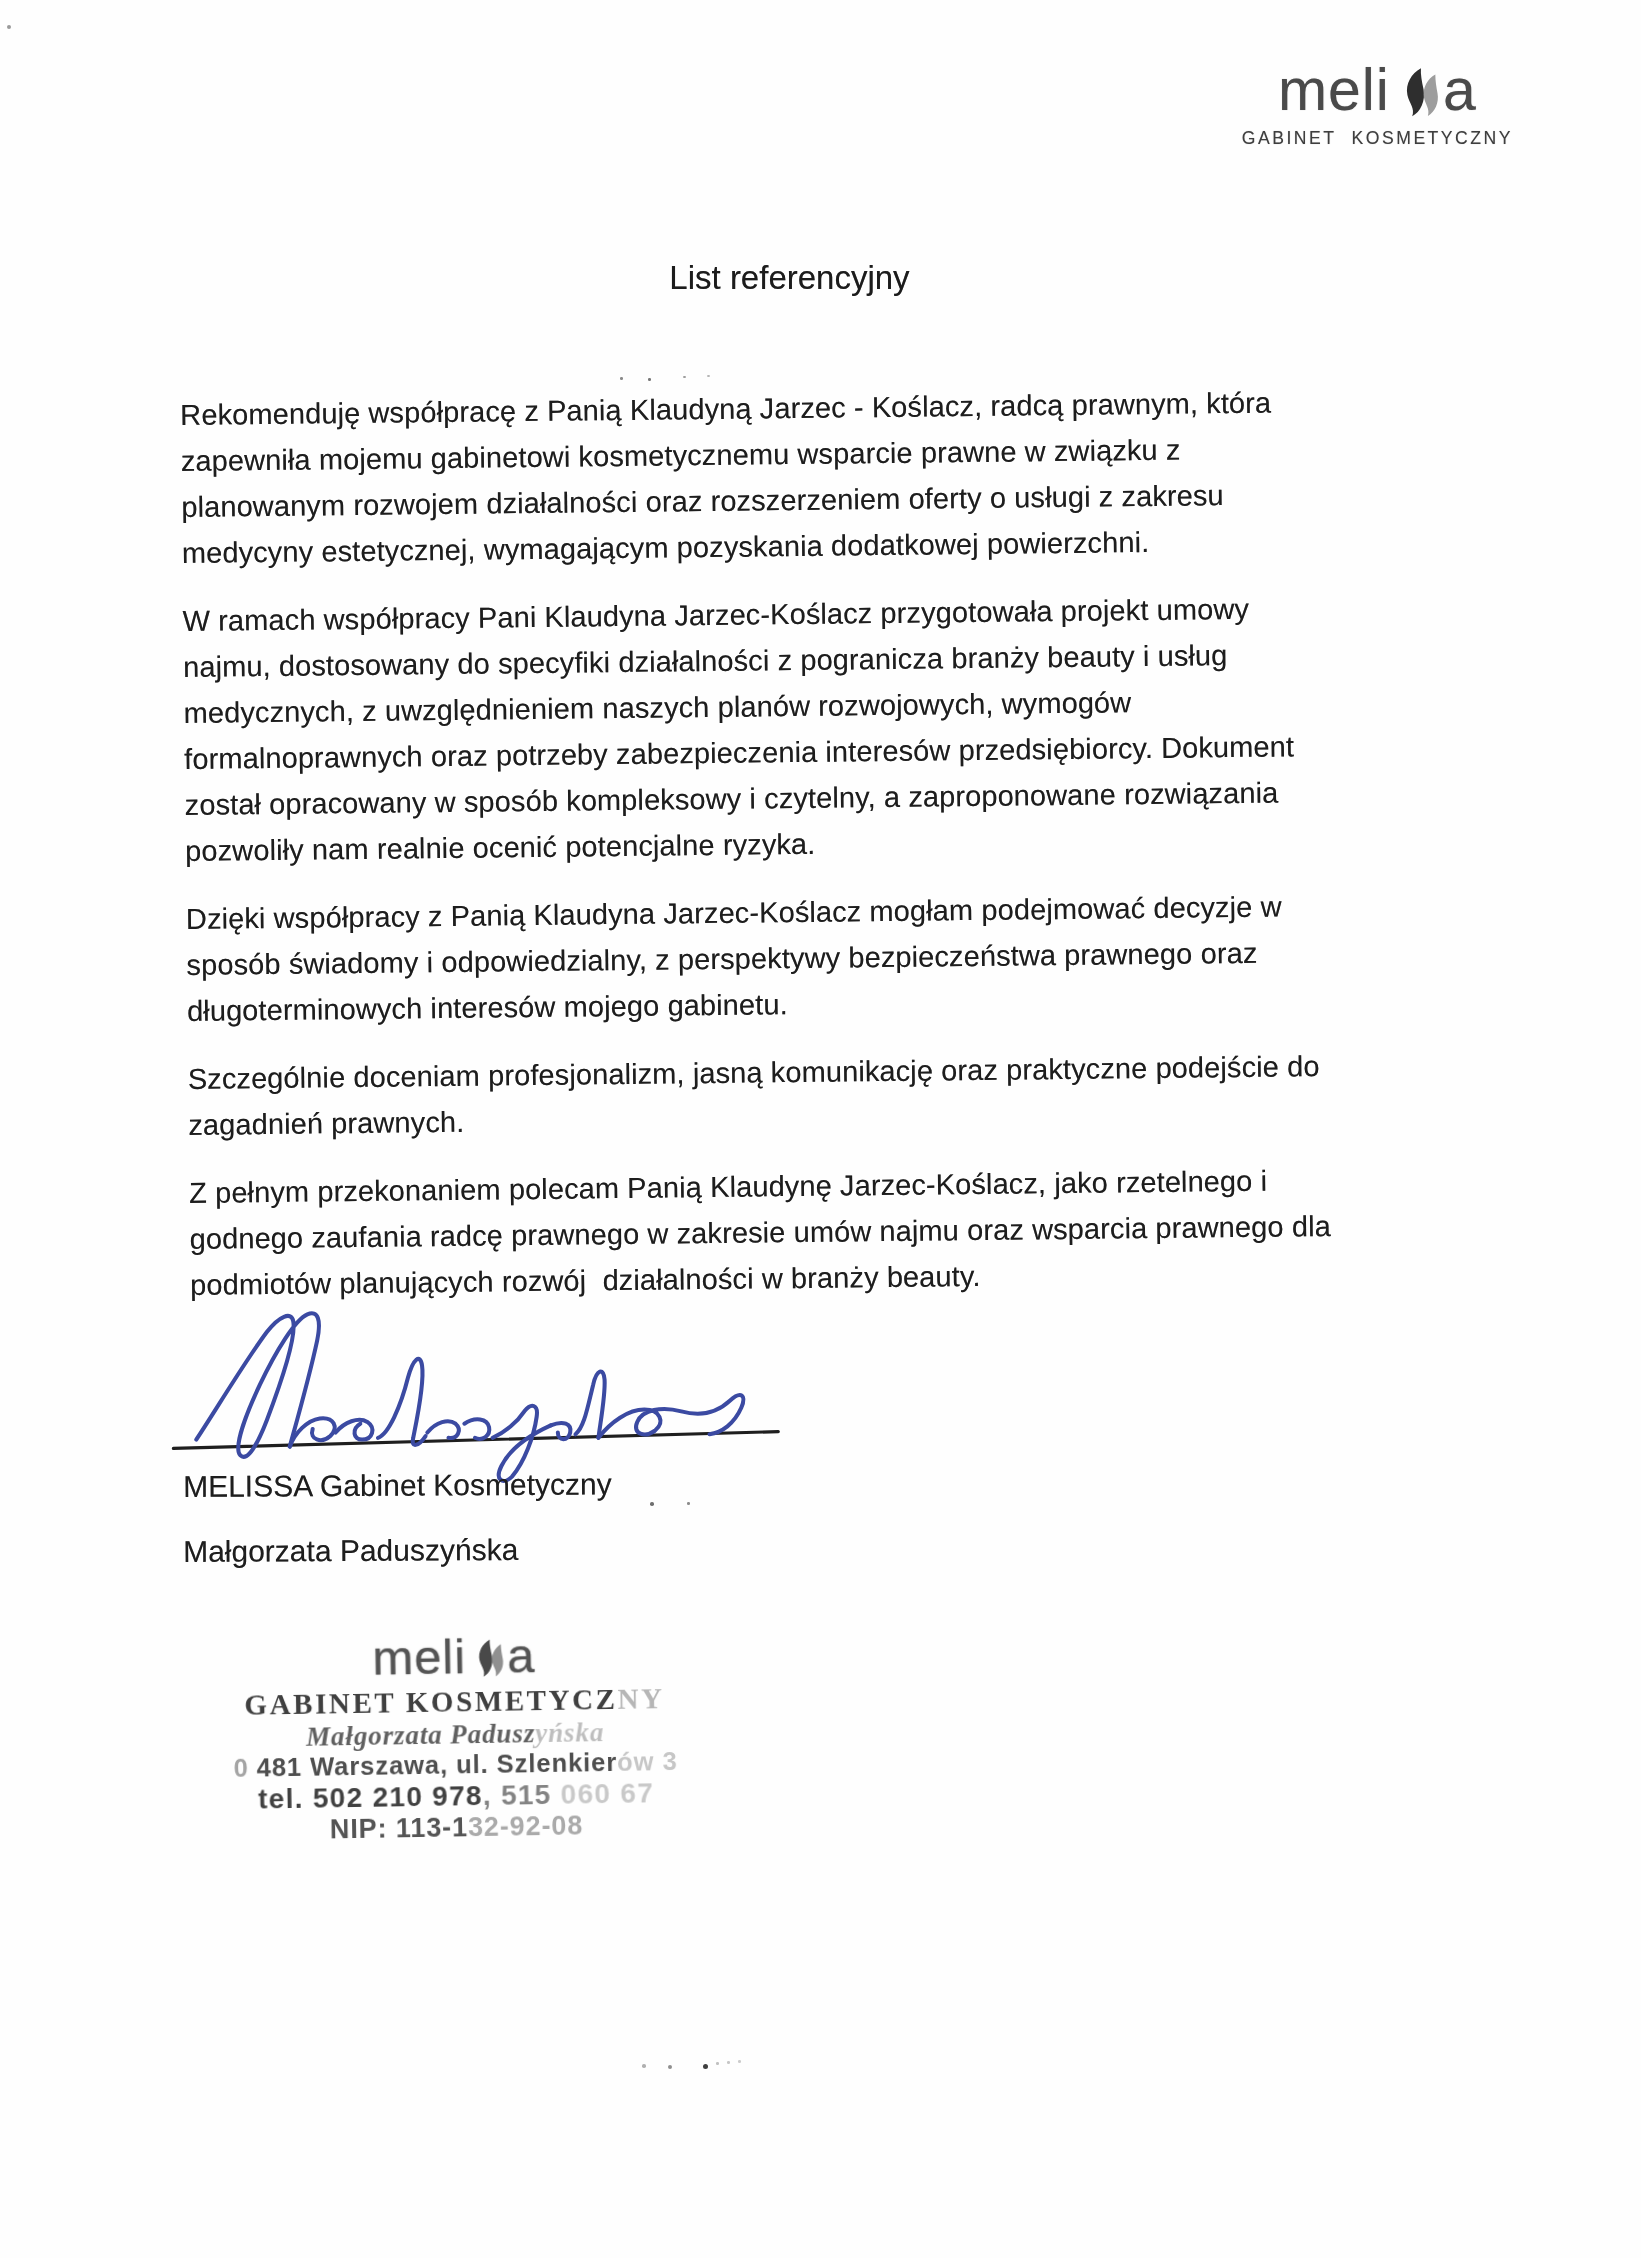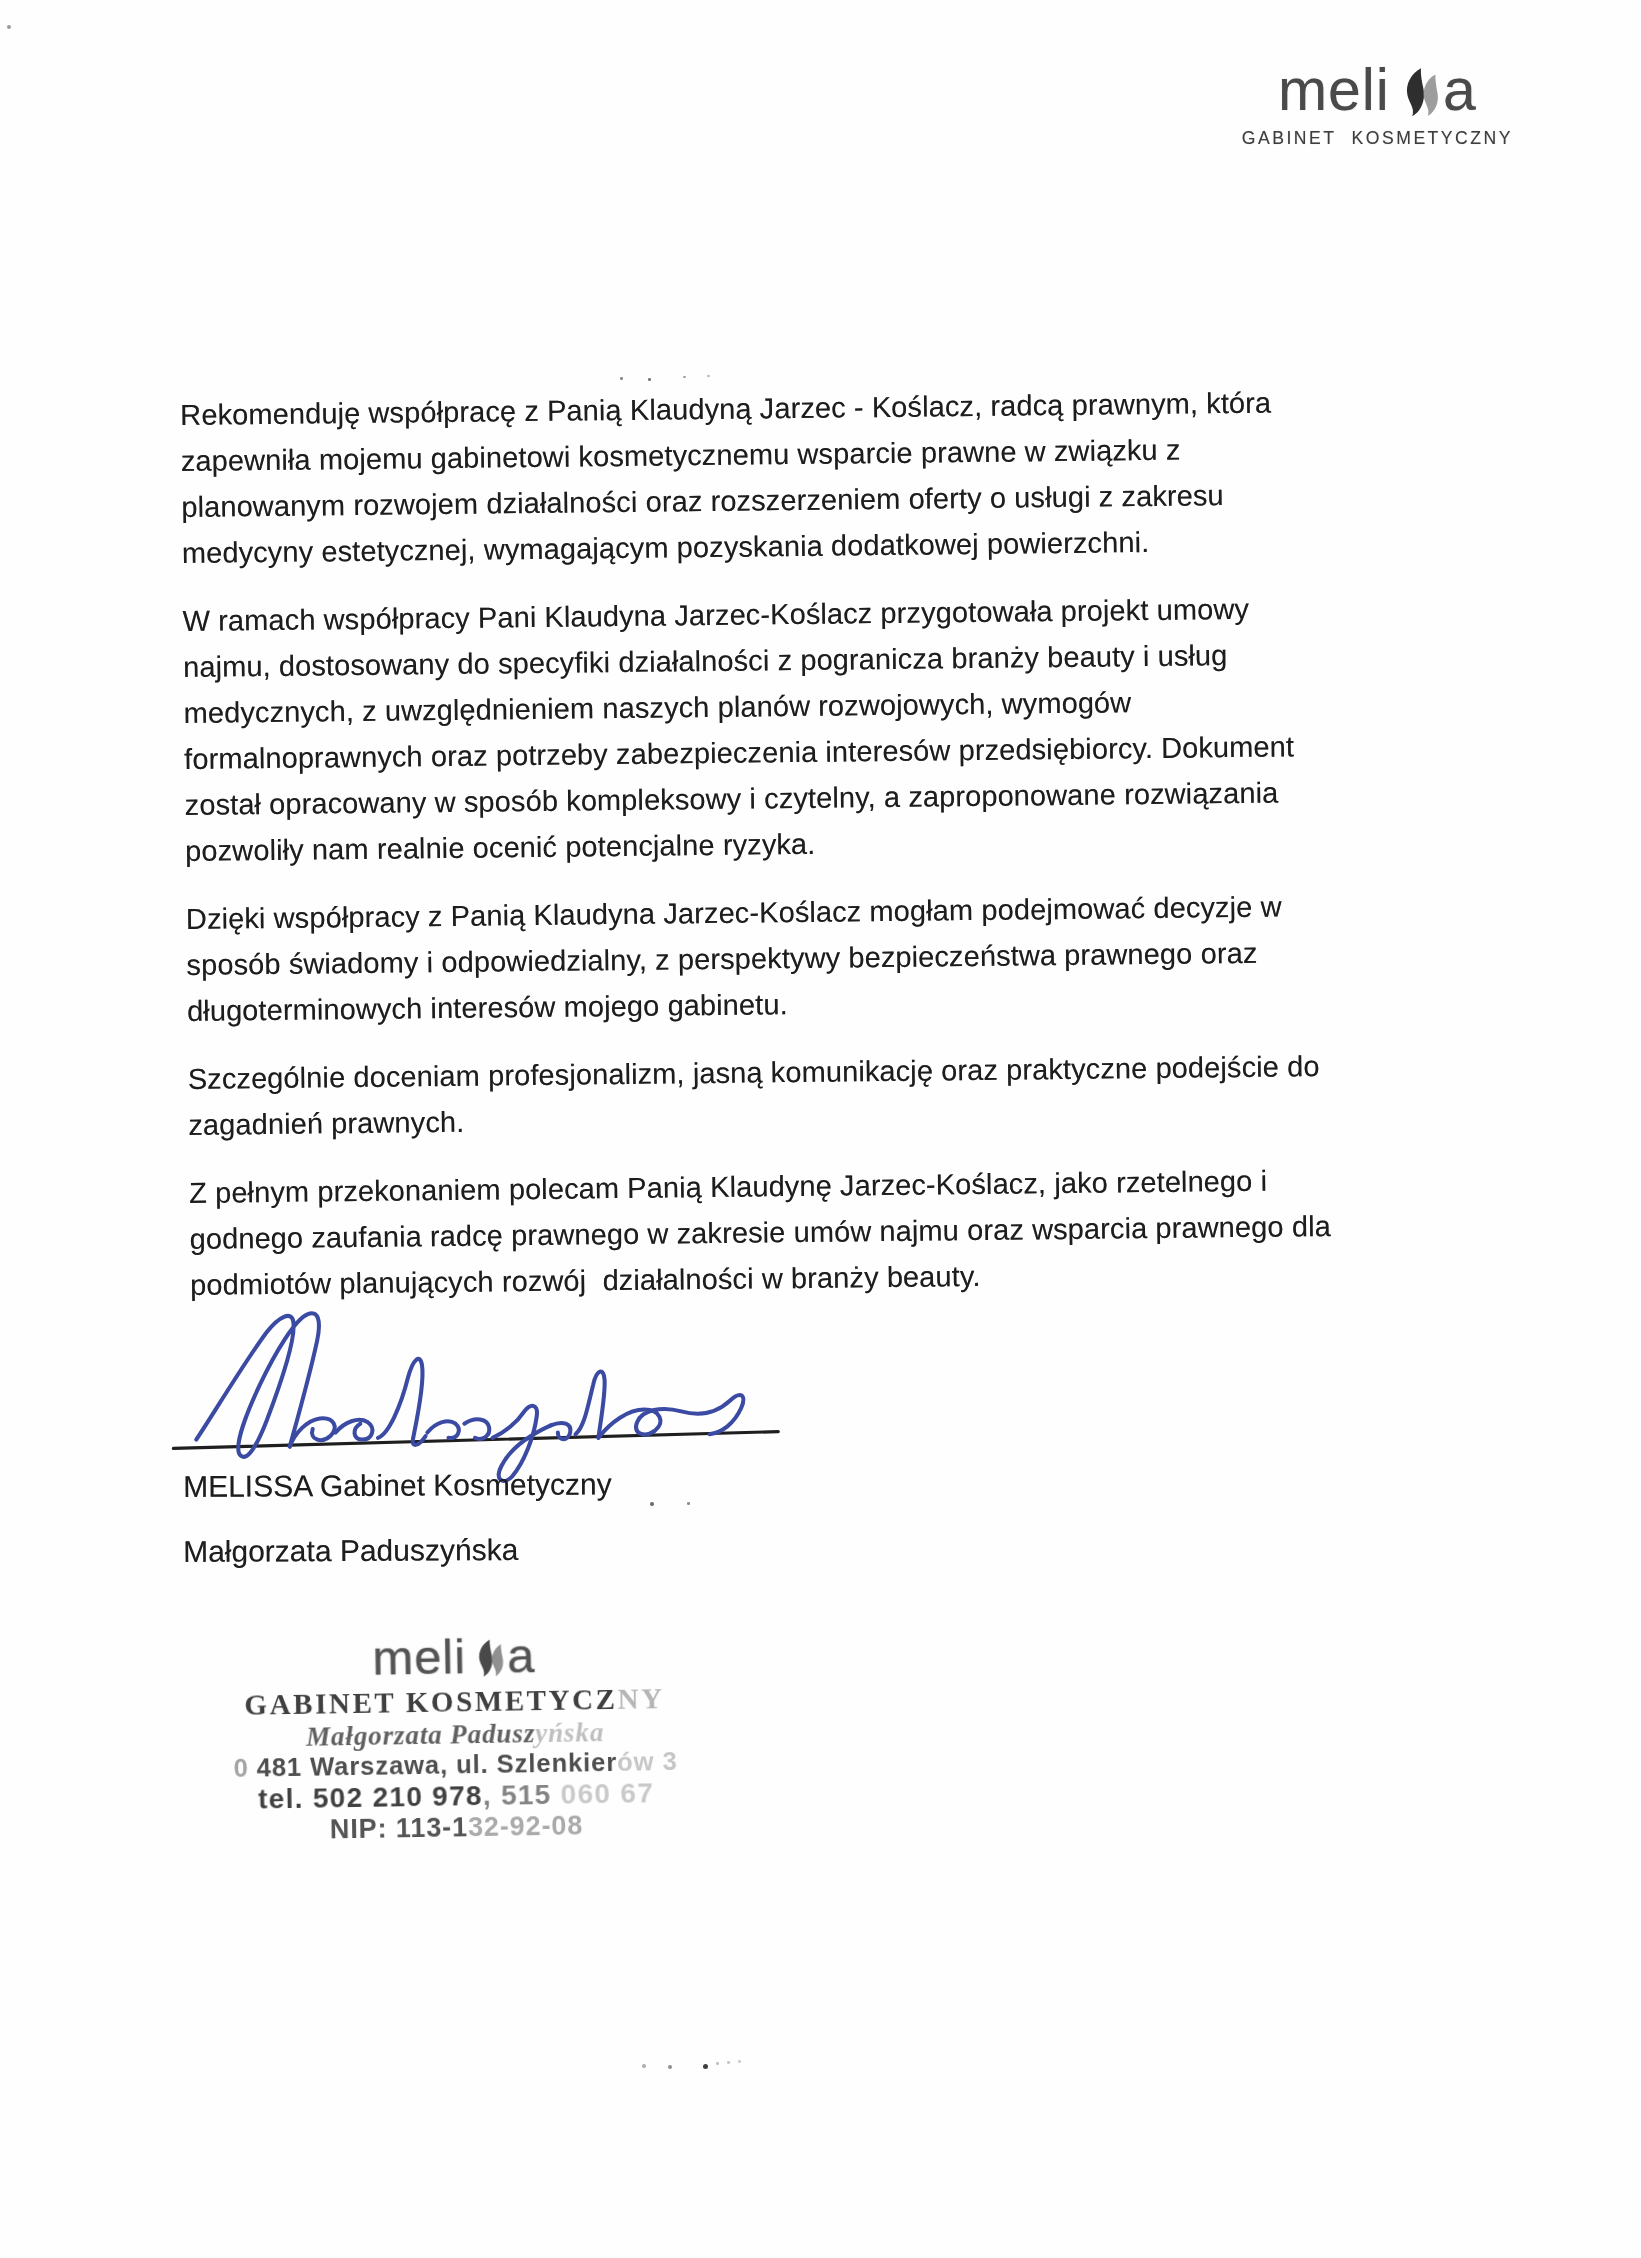--- a/index.html
+++ b/index.html
@@ -84,20 +84,21 @@
       <span>meli</span>
       <svg class="leaves header-leaves" viewBox="0 0 110 124" aria-hidden="true">
         <path class="leaf-dark" d="M64 2 C 42 14, 28 38, 33 63 C 37 82, 51 93, 44 112 C 63 102, 75 77, 70 50 C 66 32, 63 16, 64 2 Z" fill="#2e2e2e"></path>
         <path class="leaf-light" d="M97 16 C 79 26, 67 47, 71 69 C 74 85, 85 95, 80 111 C 96 102, 106 81, 102 59 C 99 43, 97 30, 97 16 Z" fill="#9d9d9d"></path>
       </svg>
       <span>a</span>
     </div>
     <div class="logo-tagline">GABINET KOSMETYCZNY</div>
   </div>
 
+  <h1 class="title">List referencyjny</h1>
 
   <main class="content" id="paragraphs">
       <p class="para">Rekomenduję współpracę z Panią Klaudyną Jarzec - Koślacz, radcą prawnym, która
 zapewniła mojemu gabinetowi kosmetycznemu wsparcie prawne w związku z
 planowanym rozwojem działalności oraz rozszerzeniem oferty o usługi z zakresu
 medycyny estetycznej, wymagającym pozyskania dodatkowej powierzchni.</p>
       <p class="para">W ramach współpracy Pani Klaudyna Jarzec-Koślacz przygotowała projekt umowy
 najmu, dostosowany do specyfiki działalności z pogranicza branży beauty i usług
 medycznych, z uwzględnieniem naszych planów rozwojowych, wymogów
 formalnoprawnych oraz potrzeby zabezpieczenia interesów przedsiębiorcy. Dokument

